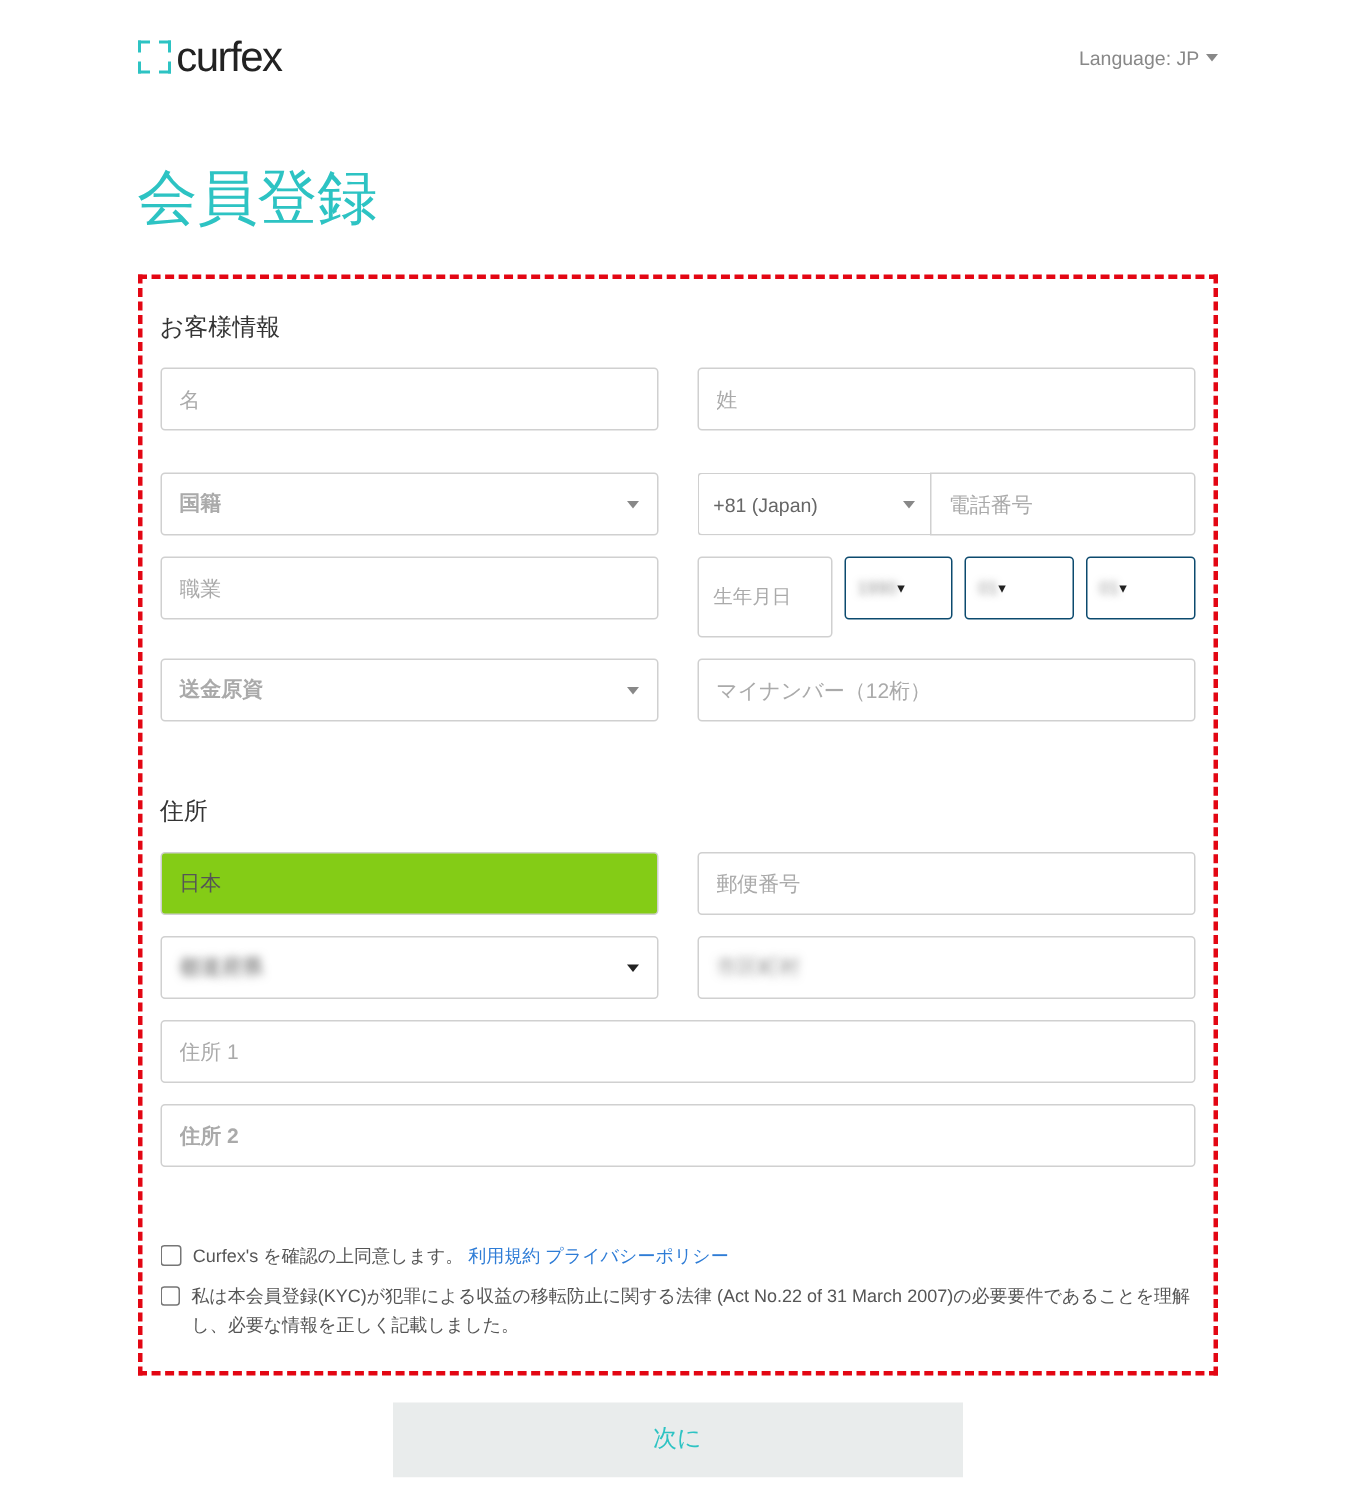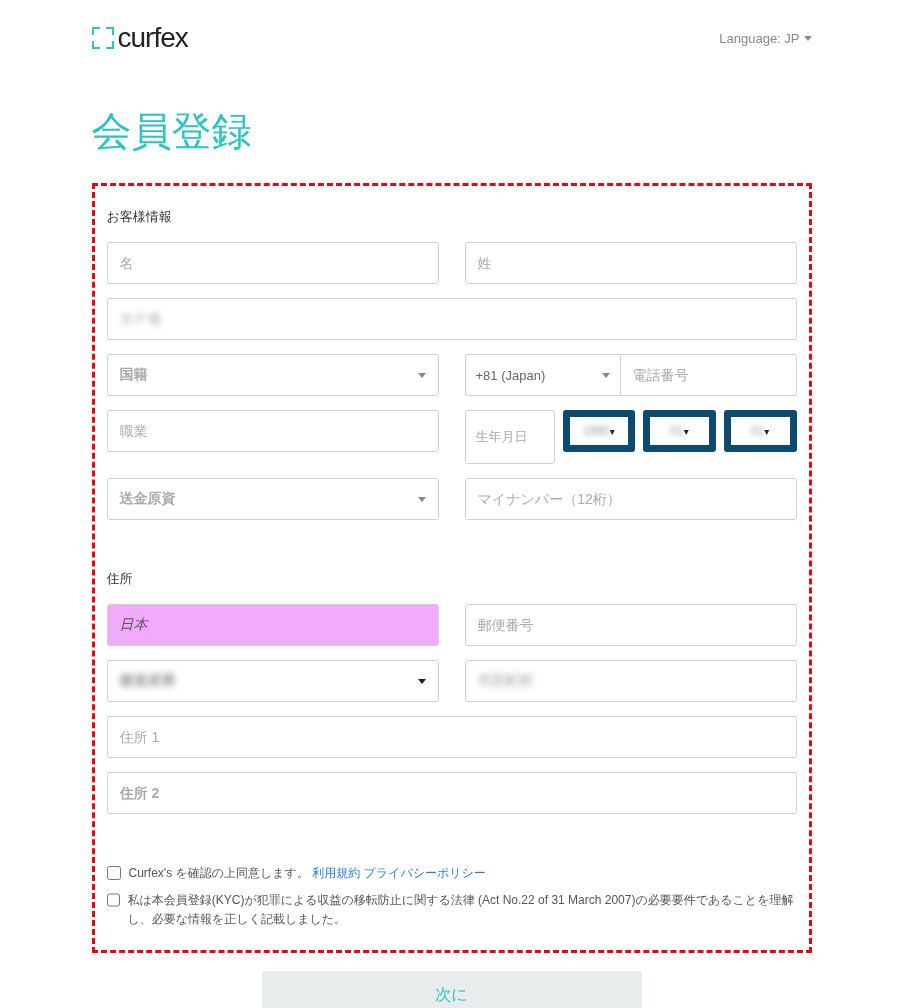--- a/index.html
+++ b/index.html
@@ -63,21 +63,21 @@
     font-weight: 400;
     color: #2dc3c3;
     margin-top: 40px;
     margin-bottom: 24px;
   }
   .form-box {
     border: 3px dashed #e30613;
     padding: 18px 12px 12px 12px;
   }
   .section-title {
-    font-size: 13px;
+    font-size: 16px;
     color: #333;
     margin-bottom: 16px;
     margin-top: 4px;
   }
   .section-title.mt { margin-top: 50px; }
   .row {
     display: flex;
     gap: 26px;
     margin-bottom: 14px;
   }
@@ -95,23 +95,22 @@
   .input::placeholder, .select.placeholder { color: #aaa; }
   .select {
     display: flex;
     align-items: center;
     justify-content: space-between;
     cursor: pointer;
     font-weight: bold;
   }
   .select .caret { border-top-color:#888; }
   .readonly {
-    background: #f0abfc;
+    background: #84cc16;
     color: #555;
-    font-style: italic;
   }
   .blur { color: transparent; text-shadow: 0 0 6px rgba(120,120,120,0.8); }
   .phone-wrap { display:flex; gap:0; }
   .phone-prefix {
     width: 155px;
     border: 1px solid #d0d0d0;
     border-right: none;
     border-radius: 3px 0 0 3px;
     height:42px;
     display:flex;
@@ -133,25 +132,25 @@
     border-radius:3px;
     display:flex;
     align-items:center;
     padding:0 10px;
     color:#aaa;
     font-size:13px;
   }
   .dob-sel {
     flex:1;
     height:42px;
-    border:7px solid #0c4a6e;
+    border:1px solid #0c4a6e;
     border-radius:3px;
     display:flex;
     align-items:center;
-    justify-content:center;
+    justify-content:flex-start;
     padding:0 8px;
     cursor:pointer;
   }
   .dob-sel .blurv { color:transparent; text-shadow:0 0 5px rgba(120,120,120,0.8); font-size:12px;}
   .dob-caret {
     font-size: 10px; color:#222;
   }
   .checks { margin-top: 50px; }
   .check-row {
     display: flex;
@@ -207,23 +206,20 @@
     <div class="row">
       <div class="col">
           <input class="input" placeholder="名" style="">
         </div>
       <div class="col">
           <input class="input" placeholder="姓" style="">
         </div>
     </div>
 
     <div class="row">
-      <div class="col">
-          <div class="input blur" style="display:flex;align-items:center;">カナ名</div>
-        </div>
     </div>
 
     <div class="row">
       <div class="col">
         <div class="select placeholder">
           <span>国籍</span>
           <span class="caret"></span>
         </div>
       </div>
       <div class="col">

